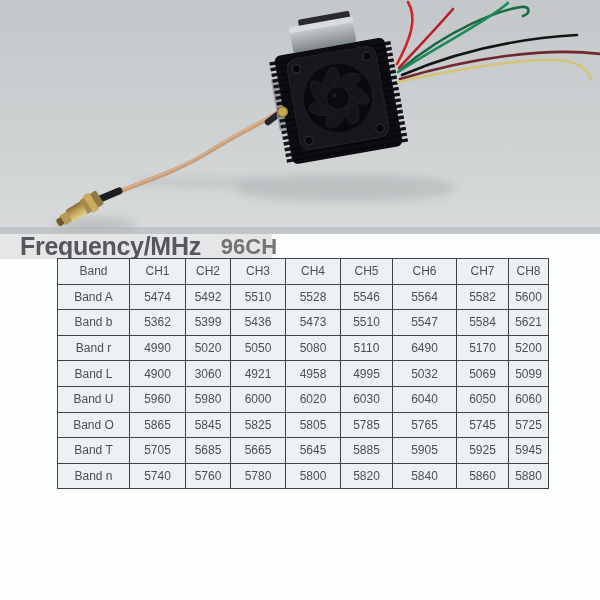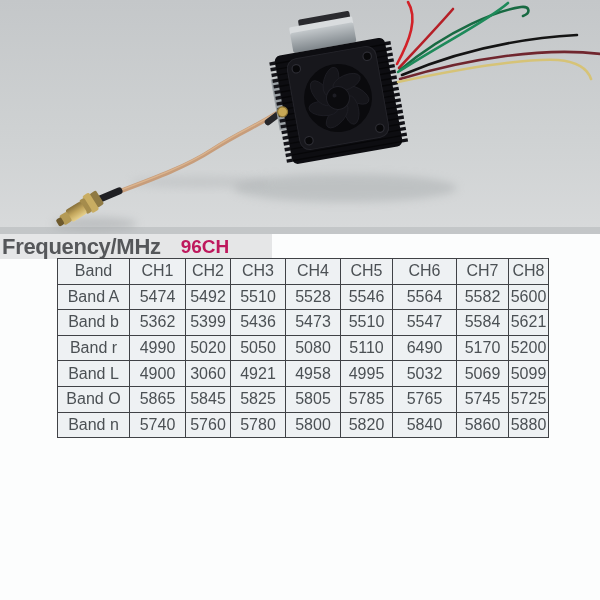--- a/index.html
+++ b/index.html
@@ -3,25 +3,25 @@
 <meta charset="utf-8">
 <style>
   html,body{margin:0;padding:0;}
   body{width:600px;height:600px;overflow:hidden;background:#fff;
        font-family:"Liberation Sans", sans-serif;}
   .stage{position:relative;width:600px;height:600px;}
   .photo{position:absolute;top:0;left:0;width:600px;height:234px;}
   .below{position:absolute;top:234px;left:0;width:600px;height:366px;background:#fcfdfd;}
   .title-strip{position:absolute;top:0;left:0;width:272px;height:25px;
                background:#e5e6e7;display:flex;align-items:center;}
-  .title-strip .t{font-size:22px;font-weight:700;color:#55575a;letter-spacing:-0.3px;
-                  padding-left:2px;white-space:nowrap;}
-  .title-strip .ch{font-size:19px;font-weight:700;color:#be185d;margin-left:20px;}
+  .title-strip .t{font-size:25px;font-weight:700;color:#55575a;letter-spacing:-0.3px;
+                  padding-left:20px;white-space:nowrap;}
+  .title-strip .ch{font-size:22px;font-weight:700;color:#737373;margin-left:20px;}
   table{position:absolute;left:57px;top:24px;border-collapse:collapse;
-        font-family:"Liberation Sans",sans-serif;font-size:16px;color:#4b5054;
+        font-family:"Liberation Sans",sans-serif;font-size:12px;color:#4b5054;
         background:#fff;table-layout:fixed;}
   td,th{border:1.5px solid #404246;background:#eef1f3;text-align:center;
         padding:0;height:24.6px;font-weight:400;overflow:hidden;white-space:nowrap;}
 </style>
 </head>
 <body>
 
 <div class="stage">
 
   <div class="photo">
@@ -243,31 +243,53 @@
             <td>4900</td>
             <td>3060</td>
             <td>4921</td>
             <td>4958</td>
             <td>4995</td>
             <td>5032</td>
             <td>5069</td>
             <td>5099</td>
           </tr>
           <tr>
+            <td>Band U</td>
+            <td>5960</td>
+            <td>5980</td>
+            <td>6000</td>
+            <td>6020</td>
+            <td>6030</td>
+            <td>6040</td>
+            <td>6050</td>
+            <td>6060</td>
+          </tr>
+          <tr>
             <td>Band O</td>
             <td>5865</td>
             <td>5845</td>
             <td>5825</td>
             <td>5805</td>
             <td>5785</td>
             <td>5765</td>
             <td>5745</td>
             <td>5725</td>
           </tr>
           <tr>
+            <td>Band T</td>
+            <td>5705</td>
+            <td>5685</td>
+            <td>5665</td>
+            <td>5645</td>
+            <td>5885</td>
+            <td>5905</td>
+            <td>5925</td>
+            <td>5945</td>
+          </tr>
+          <tr>
             <td>Band n</td>
             <td>5740</td>
             <td>5760</td>
             <td>5780</td>
             <td>5800</td>
             <td>5820</td>
             <td>5840</td>
             <td>5860</td>
             <td>5880</td>
           </tr>

